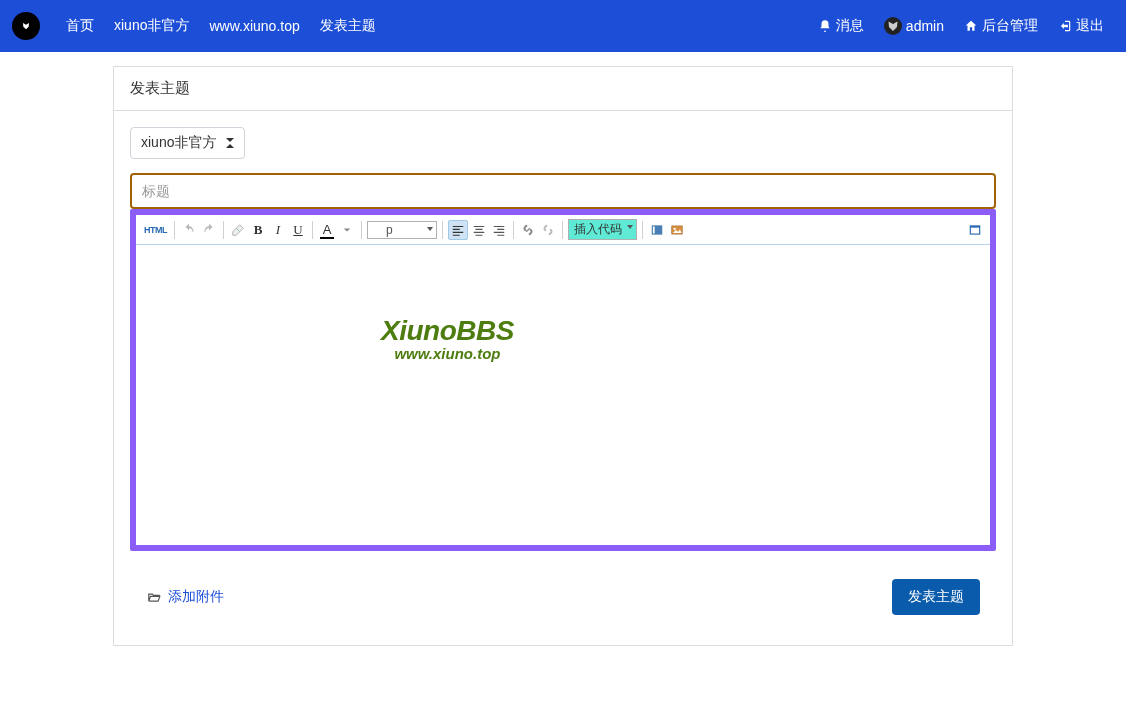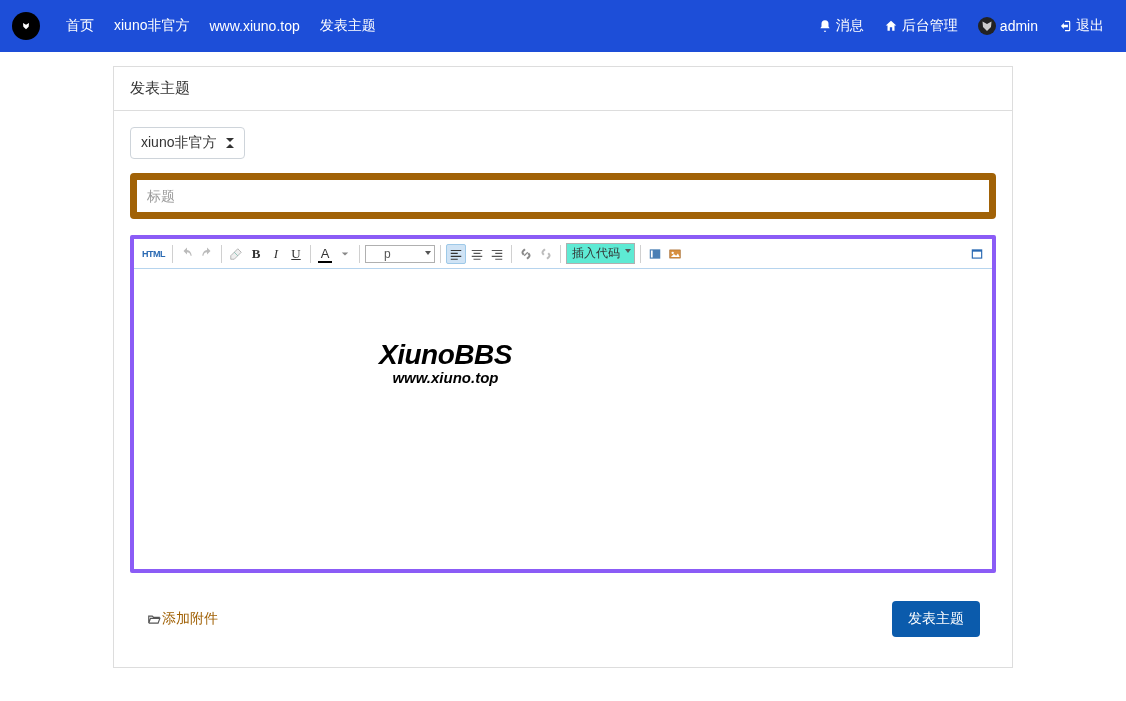--- a/index.html
+++ b/index.html
@@ -13,45 +13,45 @@
 
 .container { max-width: 900px; margin: 14px auto; }
 .card { border: 1px solid #ddd; border-radius: 0; background: #fff; margin-bottom: 16px; }
 .card-header { padding: 12px 16px; border-bottom: 1px solid #ddd; font-size: 15px; }
 .card-body { padding: 16px; }
 
 .form-select { display: inline-block; padding: 6px 28px 6px 10px; border: 1px solid #ced4da; border-radius: 4px; font-size: 14px; position: relative; background: #fff; margin-bottom: 14px; }
 .form-select::after { content: ""; position: absolute; right: 10px; top: 10px; width: 0; height: 0; border-left: 4px solid transparent; border-right: 4px solid transparent; border-top: 4px solid #333; }
 .form-select::before { content: ""; position: absolute; right: 10px; bottom: 10px; width: 0; height: 0; border-left: 4px solid transparent; border-right: 4px solid transparent; border-bottom: 4px solid #333; }
 
-.form-input { width: 100%; padding: 8px 10px; border: 7px solid #a16207; border-radius: 4px; font-size: 14px; margin-bottom: 16px; }
+.form-input { width: 100%; padding: 8px 10px; border: 2px solid #a16207; border-radius: 4px; font-size: 14px; }
 .form-input::placeholder { color: #999; }
 
-.editor { border: 4px solid #8b5cf6; border-radius: 2px; background: #fff; }
+.editor { border: 6px solid #8b5cf6; border-radius: 2px; background: #fff; }
 .toolbar { border-bottom: 1px solid #b6d4ee; padding: 4px 6px; display: flex; align-items: center; gap: 2px; background: #fff; }
 .toolbar .sep { width: 1px; height: 18px; background: #d0d0d0; margin: 0 3px; }
 .toolbar .tbtn { min-width: 18px; height: 20px; display: inline-flex; align-items: center; justify-content: center; font-size: 13px; cursor: pointer; padding: 0 2px; color: #333; border-radius: 2px; }
 .toolbar .tbtn.active { background: #cfe3f5; border: 1px solid #9ec9e8; }
 .toolbar .tbtn.dim { color: #bbb; }
 .toolbar .html-btn { font-size: 9px; color: #2a6ab3; font-weight: bold; letter-spacing: -0.5px; }
 .toolbar .format-sel { border: 1px solid #b0b0b0; font-size: 12px; padding: 1px 16px 1px 18px; background: #fff; position: relative; min-width: 70px; color: #555; }
 .toolbar .format-sel .arrow { position: absolute; right: 3px; top: 5px; width: 0; height: 0; border-left: 3px solid transparent; border-right: 3px solid transparent; border-top: 4px solid #555; }
 .toolbar .code-sel { border: 1px solid #b0b0b0; font-size: 12px; padding: 1px 14px 1px 5px; background: #5eead4; position: relative; color: #333; }
 .toolbar .code-sel .arrow { position: absolute; right: 3px; top: 5px; width: 0; height: 0; border-left: 3px solid transparent; border-right: 3px solid transparent; border-top: 4px solid #555; }
 .toolbar .color-btn { position: relative; }
 .toolbar .color-btn .underline { position: absolute; bottom: 1px; left: 2px; right: 2px; height: 2px; background: #000; }
 .toolbar .flex-spacer { flex: 1; }
 
 .editor-body { min-height: 300px; padding: 16px; position: relative; }
-.watermark { position: absolute; left: 245px; top: 70px; text-align: center; color: #000000; font-weight: 900; }
+.watermark { position: absolute; left: 245px; top: 70px; text-align: center; color: #4d7c0f; font-weight: 900; }
 .watermark .l1 { font-size: 28px; letter-spacing: -0.5px; font-style: italic; }
 .watermark .l2 { font-size: 15px; font-style: italic; margin-top: -2px; }
 
 .card-footer { padding: 14px 16px; display: flex; align-items: center; margin-top: 14px; }
-.attach { display: inline-flex; align-items: center; color: #a16207; cursor: pointer; font-size: 14px; justify-content: space-between; }
+.attach { display: inline-flex; align-items: center; gap: 6px; color: #1d4ed8; cursor: pointer; font-size: 14px; justify-content: space-between; }
 .btn-primary { margin-left: auto; background: #0b5bac; color: #fff; border: none; padding: 9px 16px; border-radius: 4px; font-size: 14px; cursor: pointer; }
 
 svg { display: block; }
 .bold { font-weight: bold; font-family: Georgia, serif; }
 .italic { font-style: italic; font-family: Georgia, serif; }
 .uline { text-decoration: underline; font-family: Georgia, serif; }
 </style>
 </head>
 <body>
 
@@ -66,32 +66,32 @@
   <a>www.xiuno.top</a>
   <a>发表主题</a>
   <div class="spacer"></div>
   <a>
     <svg width="14" height="14" viewBox="0 0 24 24" fill="#fff">
         <path d="M12 2a6 6 0 0 0-6 6v5l-2 3h16l-2-3V8a6 6 0 0 0-6-6zm-2 18a2 2 0 0 0 4 0z"></path>
       </svg>
     <span>消息</span>
   </a>
   <a>
-    <svg width="14" height="14" viewBox="0 0 24 24" fill="#fff">
-        <path d="M12 3l9 8h-3v9h-4v-6H10v6H6v-9H3z"></path>
-      </svg>
-    <span>后台管理</span>
-  </a>
-  <a>
     <span class="avatar">
       <svg width="12" height="12" viewBox="0 0 24 24" fill="#ccc">
           <path d="M3 3 L12 8 L21 3 L20 14 L12 22 L4 14 Z"></path>
         </svg>
     </span>
     <span>admin</span>
+  </a>
+  <a>
+    <svg width="14" height="14" viewBox="0 0 24 24" fill="#fff">
+        <path d="M12 3l9 8h-3v9h-4v-6H10v6H6v-9H3z"></path>
+      </svg>
+    <span>后台管理</span>
   </a>
   <a>
     <svg width="14" height="14" viewBox="0 0 24 24" fill="#fff">
         <path d="M10 17l-5-5 5-5v3h7v4h-7v3zM19 3h-7v2h7v14h-7v2h7a2 2 0 0 0 2-2V5a2 2 0 0 0-2-2z"></path>
       </svg>
     <span>退出</span>
   </a>
 </div>
 
 <div class="container">

